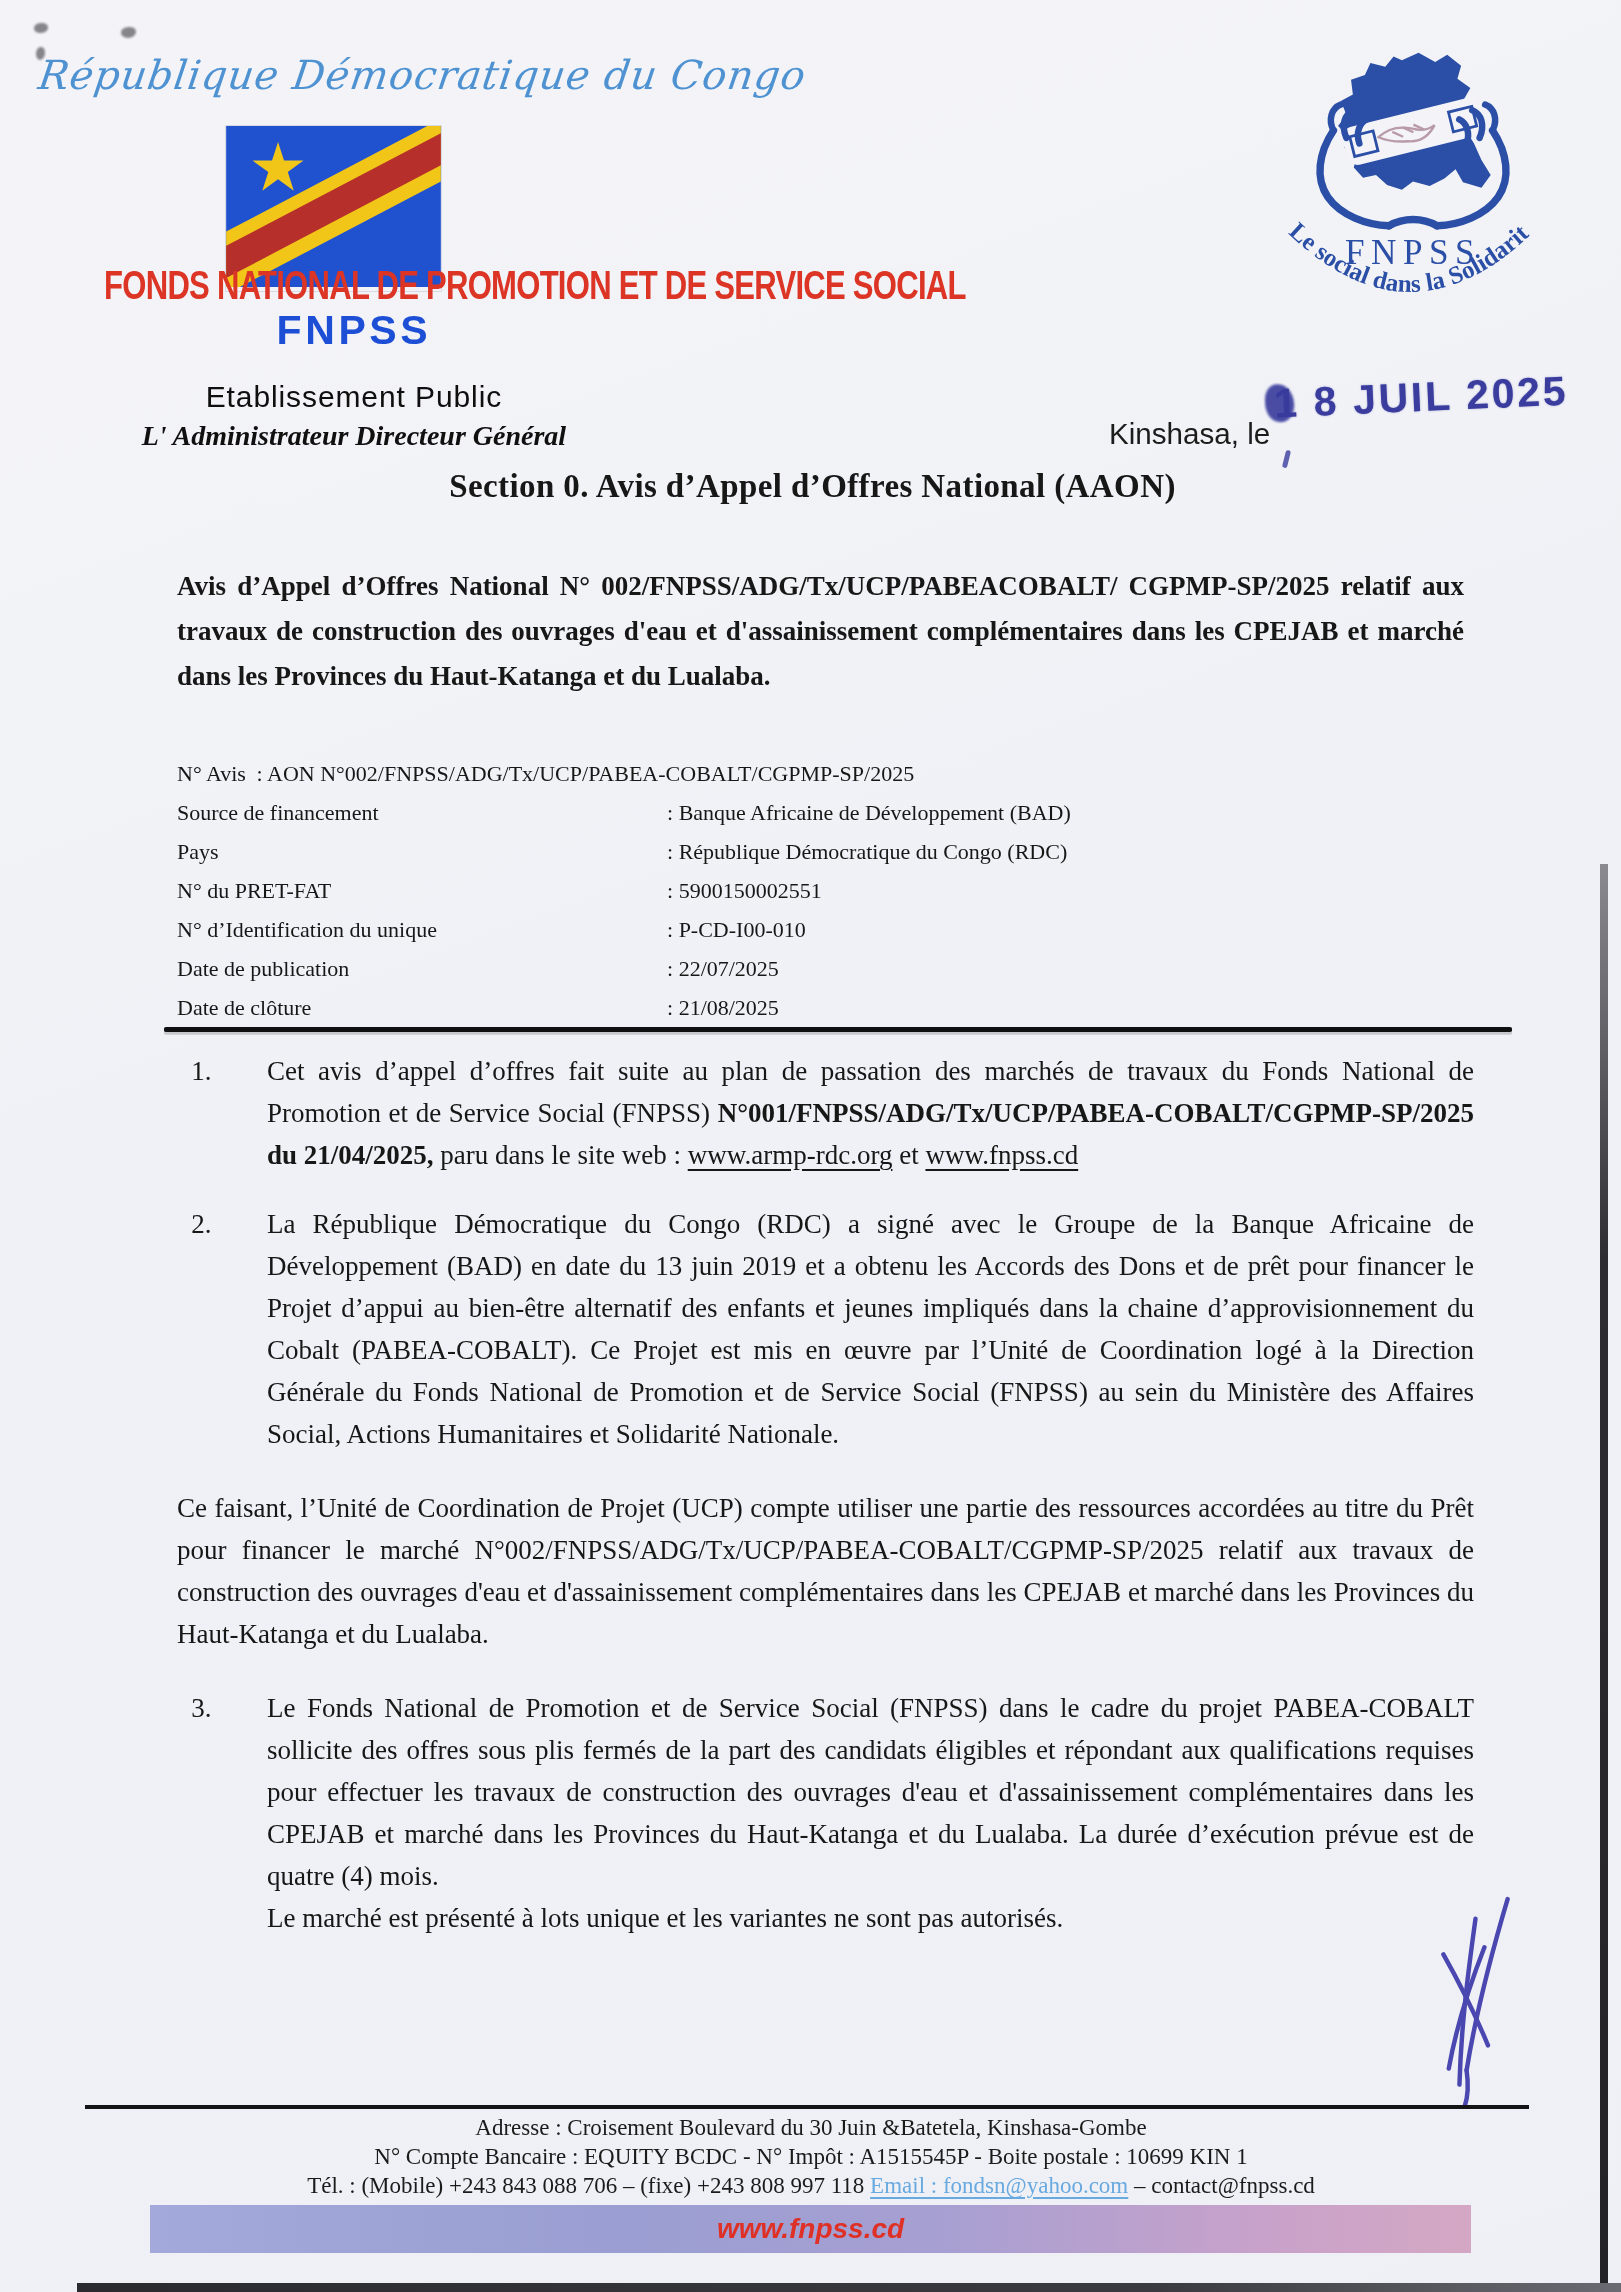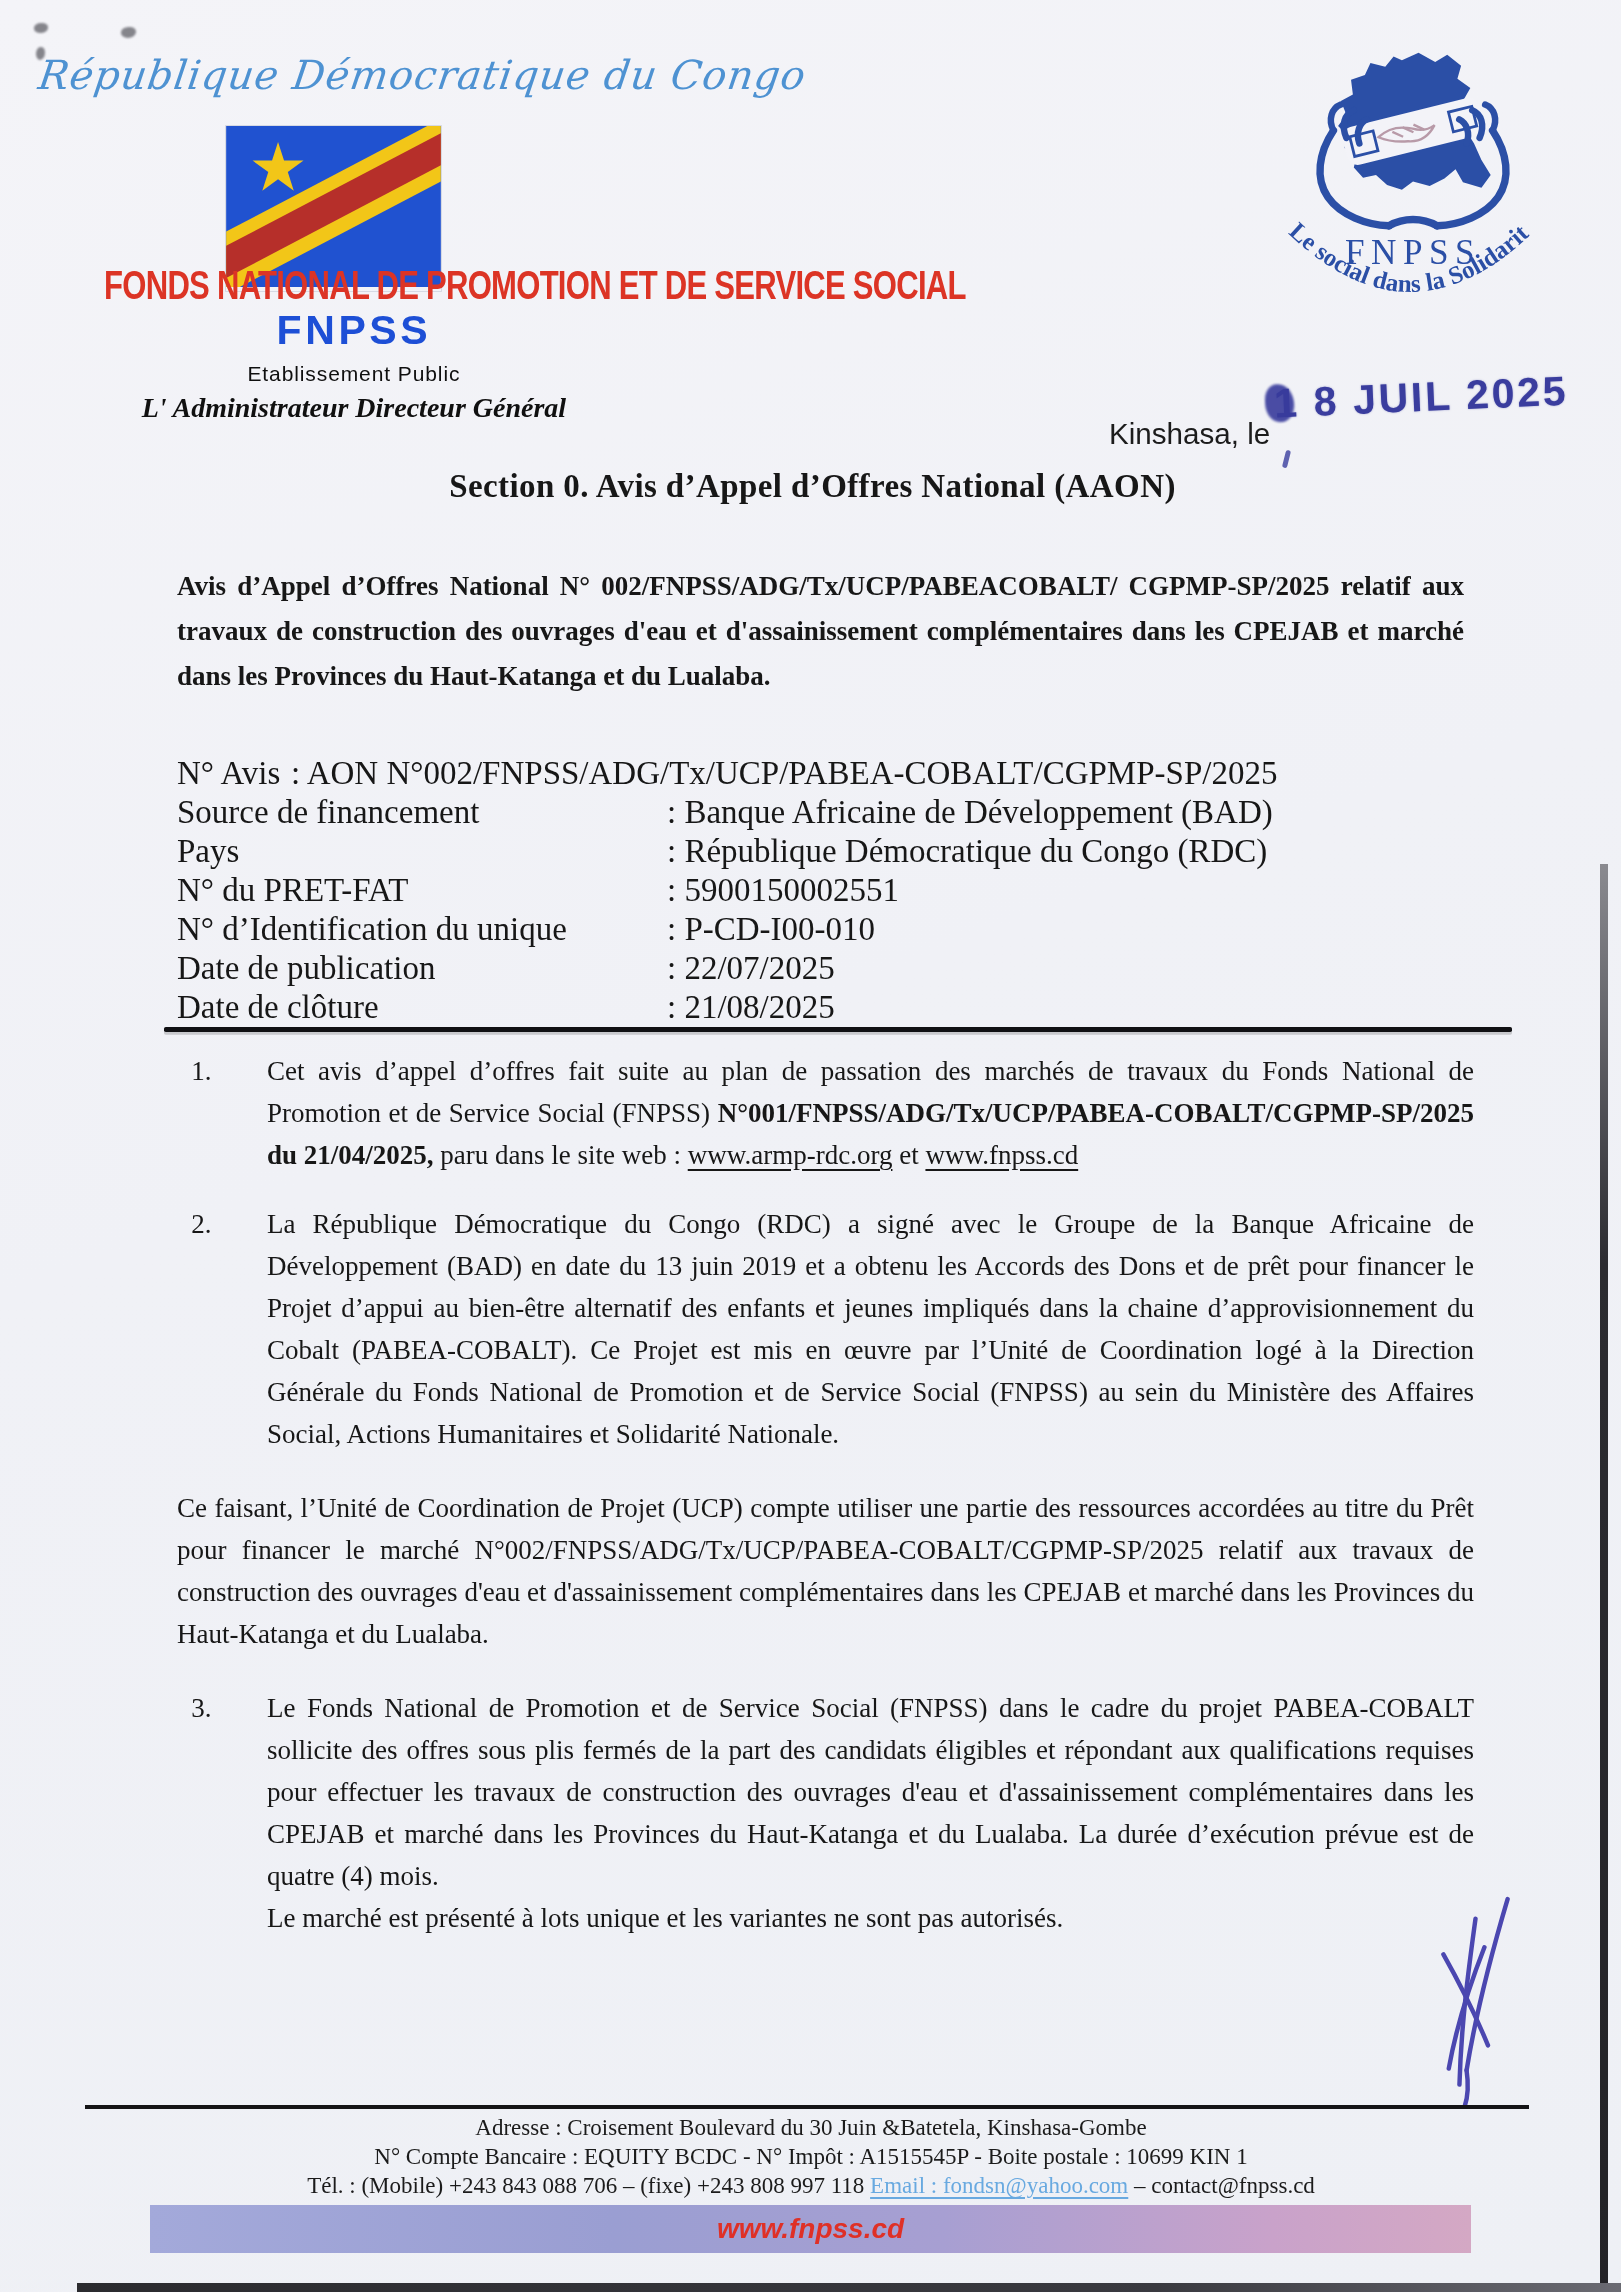--- a/index.html
+++ b/index.html
@@ -20,36 +20,36 @@
   }
   .flag{position:absolute;left:226px;top:126px;box-shadow:0 0 0 0.9px rgba(120,130,160,.25);}
   .org-block{position:absolute;left:22.4px;top:265px;width:663px;text-align:center;line-height:1.12;}
   .org-red{
     display:inline-block;font-family:"Liberation Sans",sans-serif;font-weight:700;
     color:#dc3425;font-size:37px;letter-spacing:-0.9px;white-space:nowrap;
     transform:scale(.84,1.12);transform-origin:center;
   }
   .org-acronym{font-family:"Liberation Sans",sans-serif;font-weight:800;color:#1d4fd6;font-size:41px;letter-spacing:3.6px;margin-top:1.8px;}
   .org-former{font-family:"Liberation Sans",sans-serif;font-style:italic;font-weight:600;color:#2a79dc;font-size:28px;margin-top:4.5px;}
-  .org-type{font-family:"Liberation Sans",sans-serif;font-size:21px;color:#0f0f0f;margin-top:8px;letter-spacing:0.9px;}
+  .org-type{font-family:"Liberation Sans",sans-serif;font-size:30px;color:#0f0f0f;margin-top:26px;letter-spacing:0.9px;}
   .org-signatory{font-weight:700;font-style:italic;font-size:28px;margin-top:6px;color:#101010;}
   .logo{position:absolute;left:1265px;top:38px;}
   .dateline{position:absolute;left:1109px;top:417px;font-family:"Liberation Sans",sans-serif;font-size:29.6px;color:#1c1c1c;}
   .stamp{
     position:absolute;left:1274px;top:374px;font-family:"Liberation Sans",sans-serif;
     font-weight:700;font-size:41px;color:#3a3d9e;letter-spacing:2.7px;
     transform:rotate(-2.5deg);text-shadow:0 0 1.8px rgba(58,61,158,.5);white-space:nowrap;
   }
   .stamp-blob{position:absolute;left:-9px;top:3.6px;width:29px;height:38px;background:#383b9c;border-radius:45% 60% 50% 55%;opacity:.9;filter:blur(1.1px);}
   .stamp-tick{position:absolute;left:1284px;top:450px;width:4.5px;height:18px;background:#3a3d9e;border-radius:2.7px;transform:rotate(14deg);opacity:.8;}
   
   .doc-title{position:absolute;left:161px;top:468px;width:1303px;text-align:center;font-size:33px;font-weight:700;letter-spacing:0.4px;}
   .intro{position:absolute;left:177px;top:564px;width:1287px;font-size:27px;font-weight:700;text-align:justify;line-height:45px;}
   
-  .kv{position:absolute;left:177px;top:754px;width:1317px;font-size:33px;line-height:39px;}
+  .kv{position:absolute;left:177px;top:754px;width:1317px;font-size:22px;line-height:39px;}
   .kv-row{display:flex;}
   .kv-label{flex:0 0 490px;}
   .kv-row.inline .kv-label{flex:0 0 auto;margin-right:10.7px;}
   .kv-value::before{content:": ";}
   .rule{position:absolute;left:164px;top:1027px;width:1348px;height:4.5px;background:#101013;border-radius:1.8px;box-shadow:0 2.7px 0 rgba(16,16,19,.18);}
   
   .body-text{position:absolute;left:177px;top:1050px;width:1297px;font-size:27px;line-height:42px;}
   .para{display:flex;margin-bottom:27px;}
   .para-num{flex:0 0 90px;padding-left:14.3px;box-sizing:border-box;}
   .para-body{flex:1;text-align:justify;}

